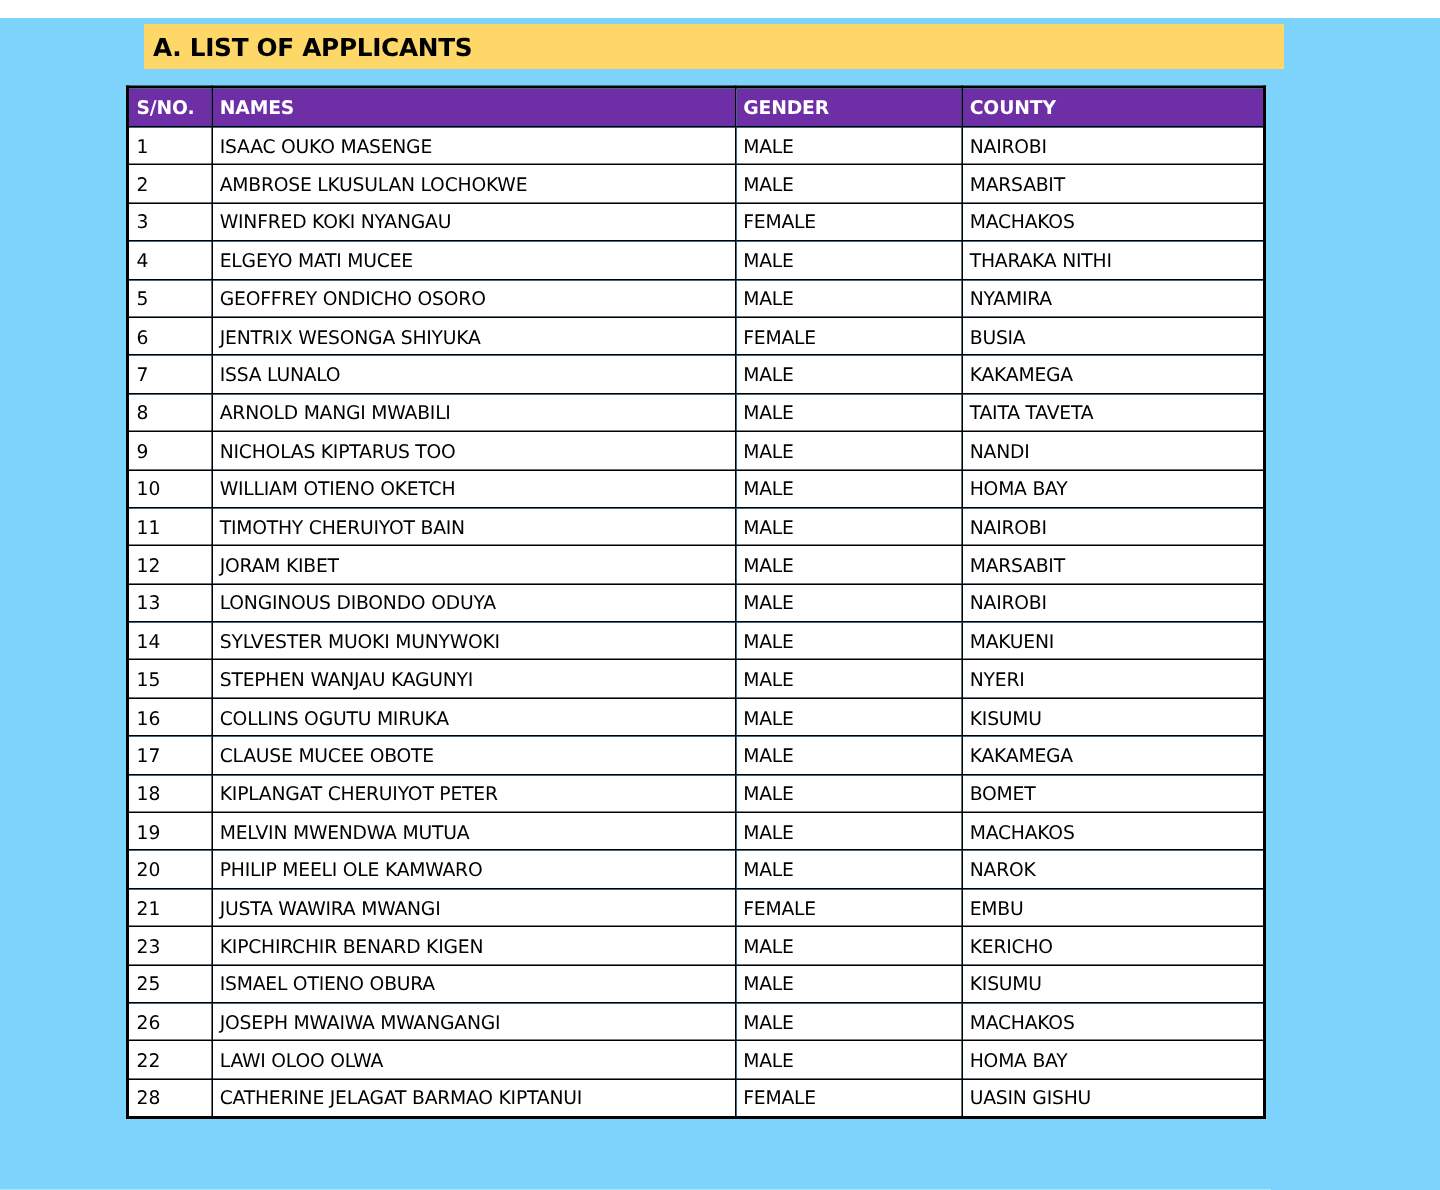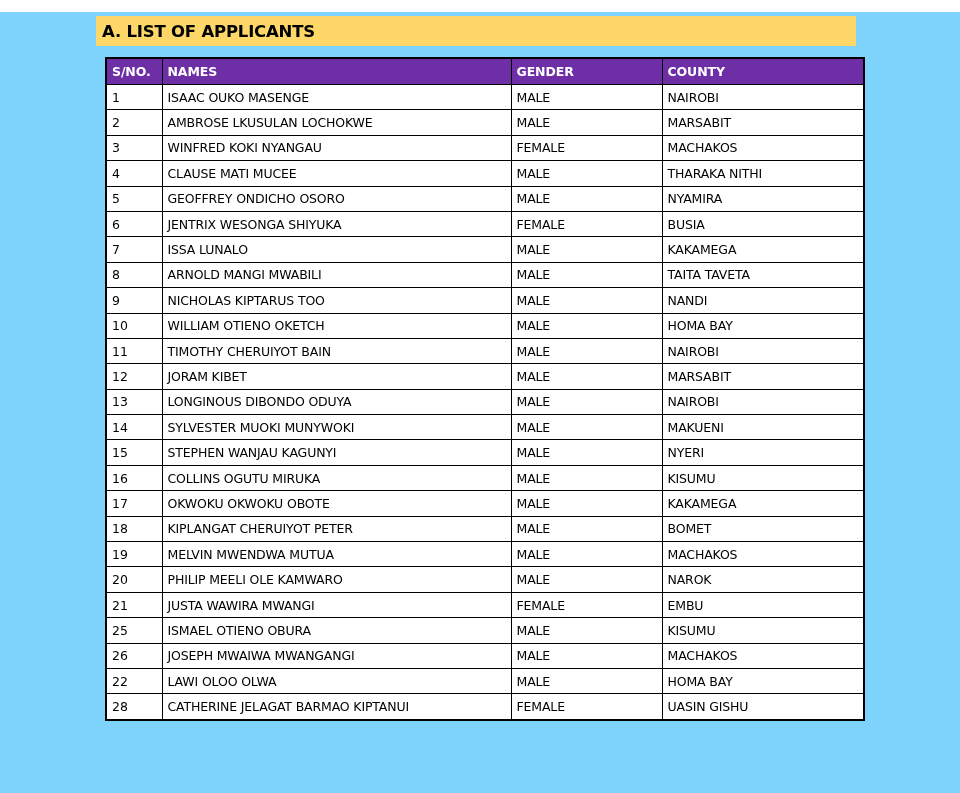--- a/index.html
+++ b/index.html
@@ -40,21 +40,21 @@
     font-weight: bold;
     letter-spacing: -0.2px;
     color: #000000;
     padding-left: 6px;
     white-space: nowrap;
   }
 
   
   .applicants-table-wrap {
     position: absolute;
-    left: 105px;
+    left: 84px;
     top: 45px;
     width: 732px;
     border-radius: 26px;
   }
   table.applicants-table {
     border-collapse: collapse;
     table-layout: fixed;
     width: 758px;
     border: 2px solid #000000;
   }
@@ -134,21 +134,21 @@
             <td class="cell-county">MARSABIT</td>
           </tr>
           <tr>
             <td class="cell-sno">3</td>
             <td class="cell-name">WINFRED KOKI NYANGAU</td>
             <td class="cell-gender">FEMALE</td>
             <td class="cell-county">MACHAKOS</td>
           </tr>
           <tr>
             <td class="cell-sno">4</td>
-            <td class="cell-name">CLAUSE MATI MUCEE</td>
+            <td class="cell-name">ELGEYO MATI MUCEE</td>
             <td class="cell-gender">MALE</td>
             <td class="cell-county">THARAKA NITHI</td>
           </tr>
           <tr>
             <td class="cell-sno">5</td>
             <td class="cell-name">GEOFFREY ONDICHO OSORO</td>
             <td class="cell-gender">MALE</td>
             <td class="cell-county">NYAMIRA</td>
           </tr>
           <tr>
@@ -212,21 +212,21 @@
             <td class="cell-county">NYERI</td>
           </tr>
           <tr>
             <td class="cell-sno">16</td>
             <td class="cell-name">COLLINS OGUTU MIRUKA</td>
             <td class="cell-gender">MALE</td>
             <td class="cell-county">KISUMU</td>
           </tr>
           <tr>
             <td class="cell-sno">17</td>
-            <td class="cell-name">OKWOKU OKWOKU OBOTE</td>
+            <td class="cell-name">CLAUSE MUCEE OBOTE</td>
             <td class="cell-gender">MALE</td>
             <td class="cell-county">KAKAMEGA</td>
           </tr>
           <tr>
             <td class="cell-sno">18</td>
             <td class="cell-name">KIPLANGAT CHERUIYOT PETER</td>
             <td class="cell-gender">MALE</td>
             <td class="cell-county">BOMET</td>
           </tr>
           <tr>
@@ -239,20 +239,26 @@
             <td class="cell-sno">20</td>
             <td class="cell-name">PHILIP MEELI OLE KAMWARO</td>
             <td class="cell-gender">MALE</td>
             <td class="cell-county">NAROK</td>
           </tr>
           <tr>
             <td class="cell-sno">21</td>
             <td class="cell-name">JUSTA WAWIRA MWANGI</td>
             <td class="cell-gender">FEMALE</td>
             <td class="cell-county">EMBU</td>
+          </tr>
+          <tr>
+            <td class="cell-sno">23</td>
+            <td class="cell-name">KIPCHIRCHIR BENARD KIGEN</td>
+            <td class="cell-gender">MALE</td>
+            <td class="cell-county">KERICHO</td>
           </tr>
           <tr>
             <td class="cell-sno">25</td>
             <td class="cell-name">ISMAEL OTIENO OBURA</td>
             <td class="cell-gender">MALE</td>
             <td class="cell-county">KISUMU</td>
           </tr>
           <tr>
             <td class="cell-sno">26</td>
             <td class="cell-name">JOSEPH MWAIWA MWANGANGI</td>

